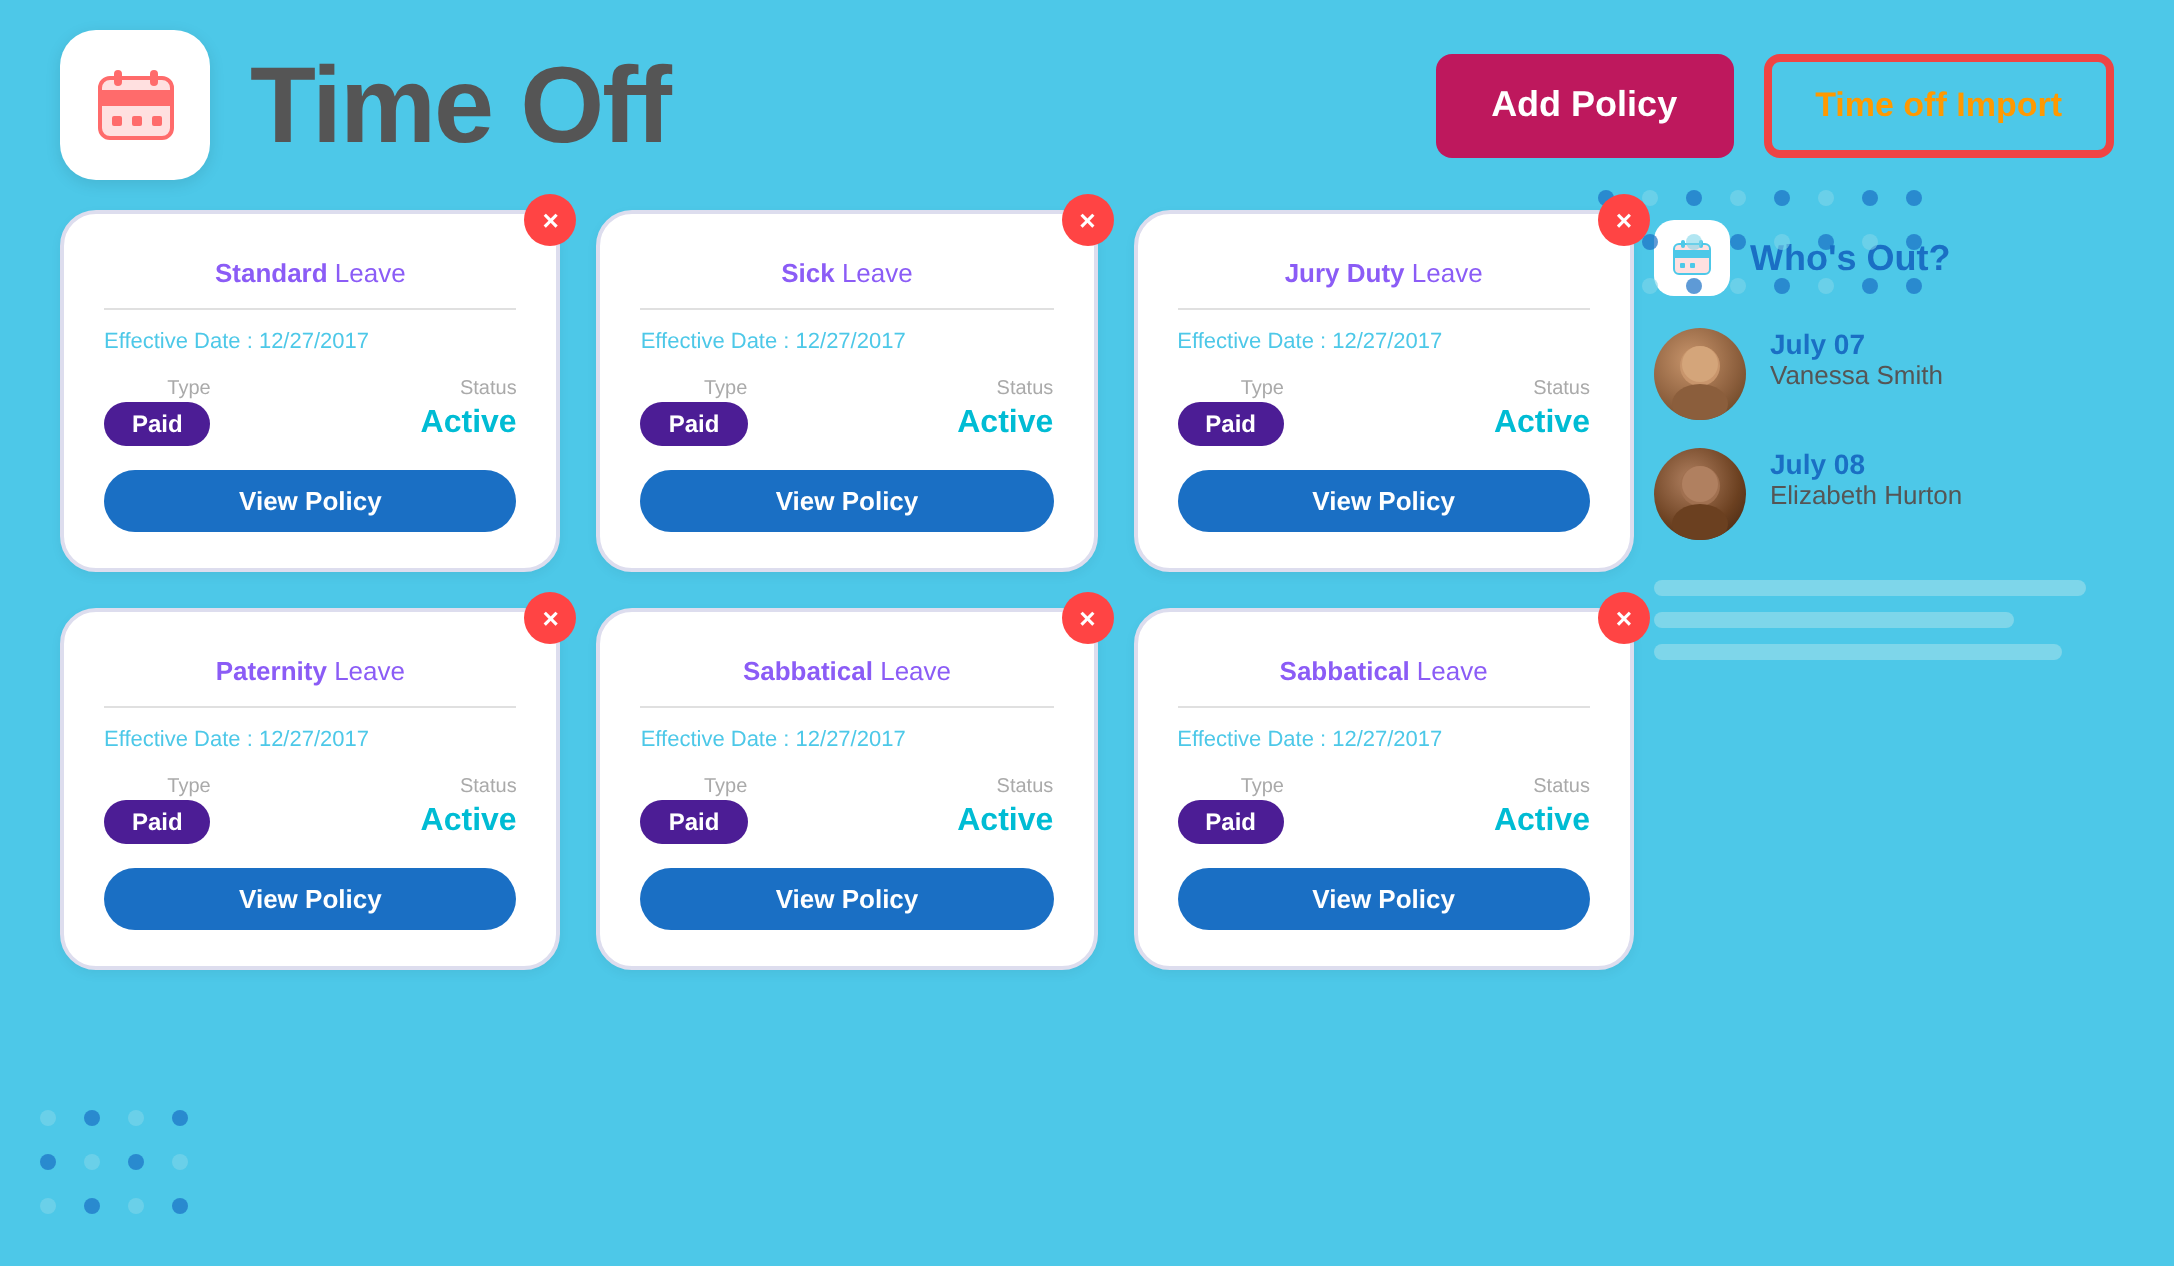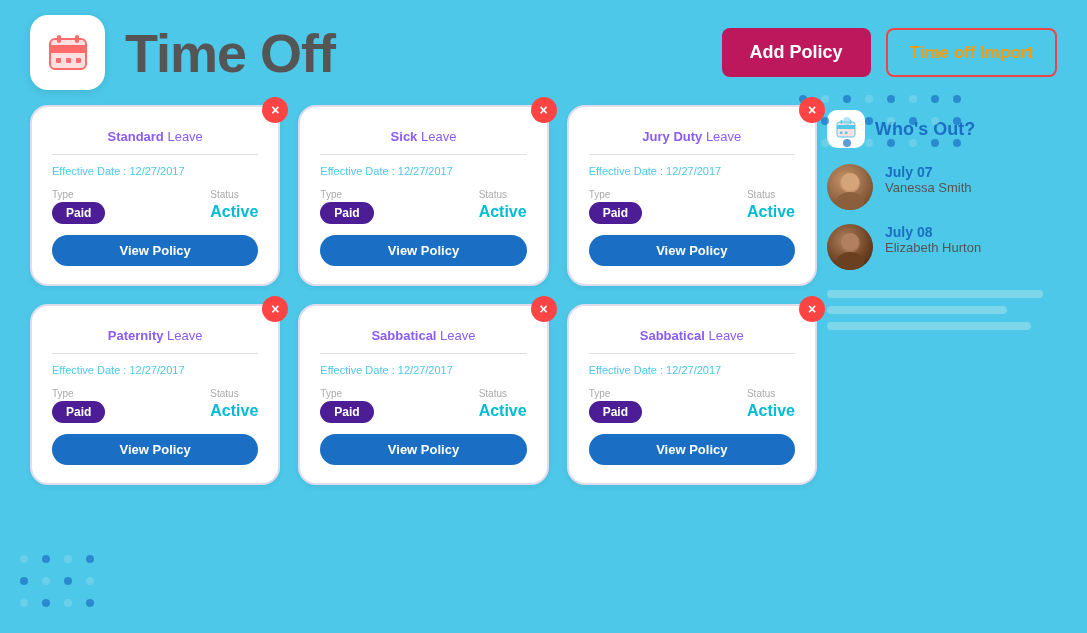--- a/index.html
+++ b/index.html
@@ -77,21 +77,21 @@
       border: none;
       border-radius: 8px;
       padding: 14px 28px;
       font-size: 18px;
       font-weight: 600;
       cursor: pointer;
     }
     .btn-time-off-import {
       background: transparent;
       color: #f90;
-      border: 2px solid #ef4444;
+      border: 4px solid #ef4444;
       border-radius: 8px;
       padding: 12px 22px;
       font-size: 17px;
       font-weight: 600;
       cursor: pointer;
     }
 
     
     .main-content {
       display: flex;
@@ -152,20 +152,21 @@
     .card-effective {
       font-size: 11px;
       color: #4dc8e8;
       text-align: left;
     }
     .card-fields {
       display: flex;
       justify-content: space-between;
       align-items: flex-end;
       margin-top: 4px;
+      text-align: right;
     }
     .card-field label {
       display: block;
       font-size: 10px;
       color: #aaa;
       margin-bottom: 3px;
     }
     .badge-paid {
       background: #4c1d95;
       color: #fff;

